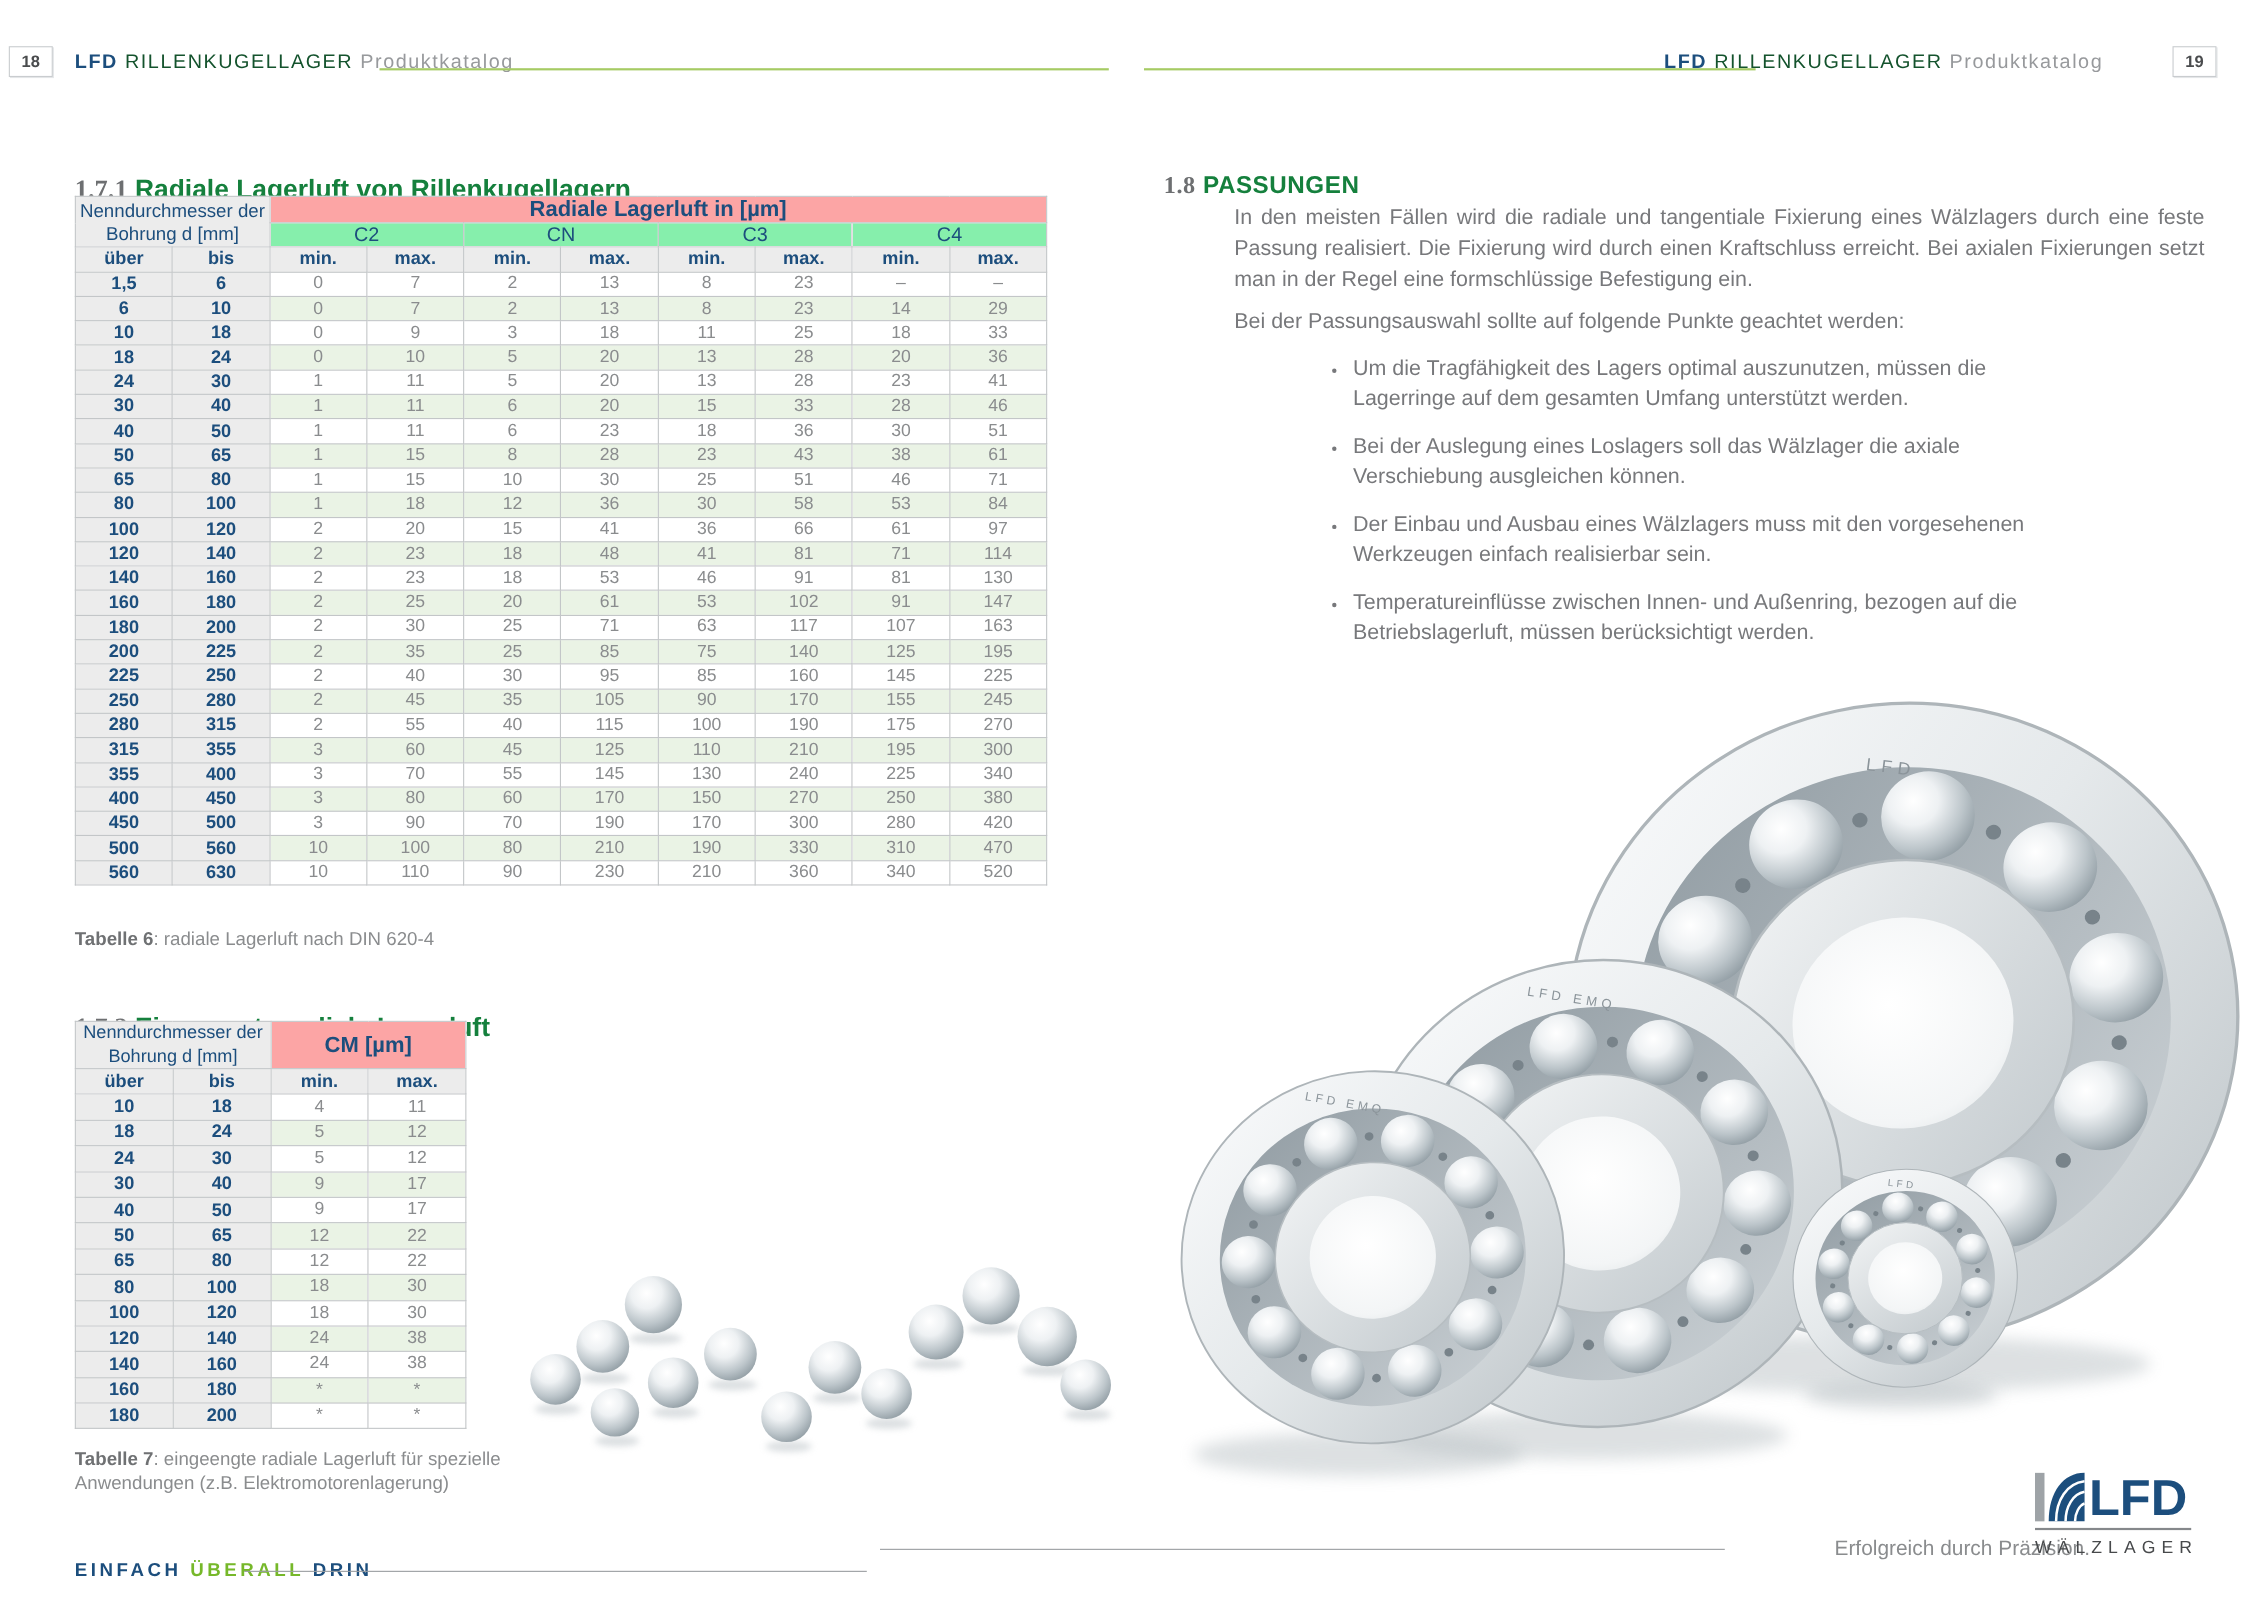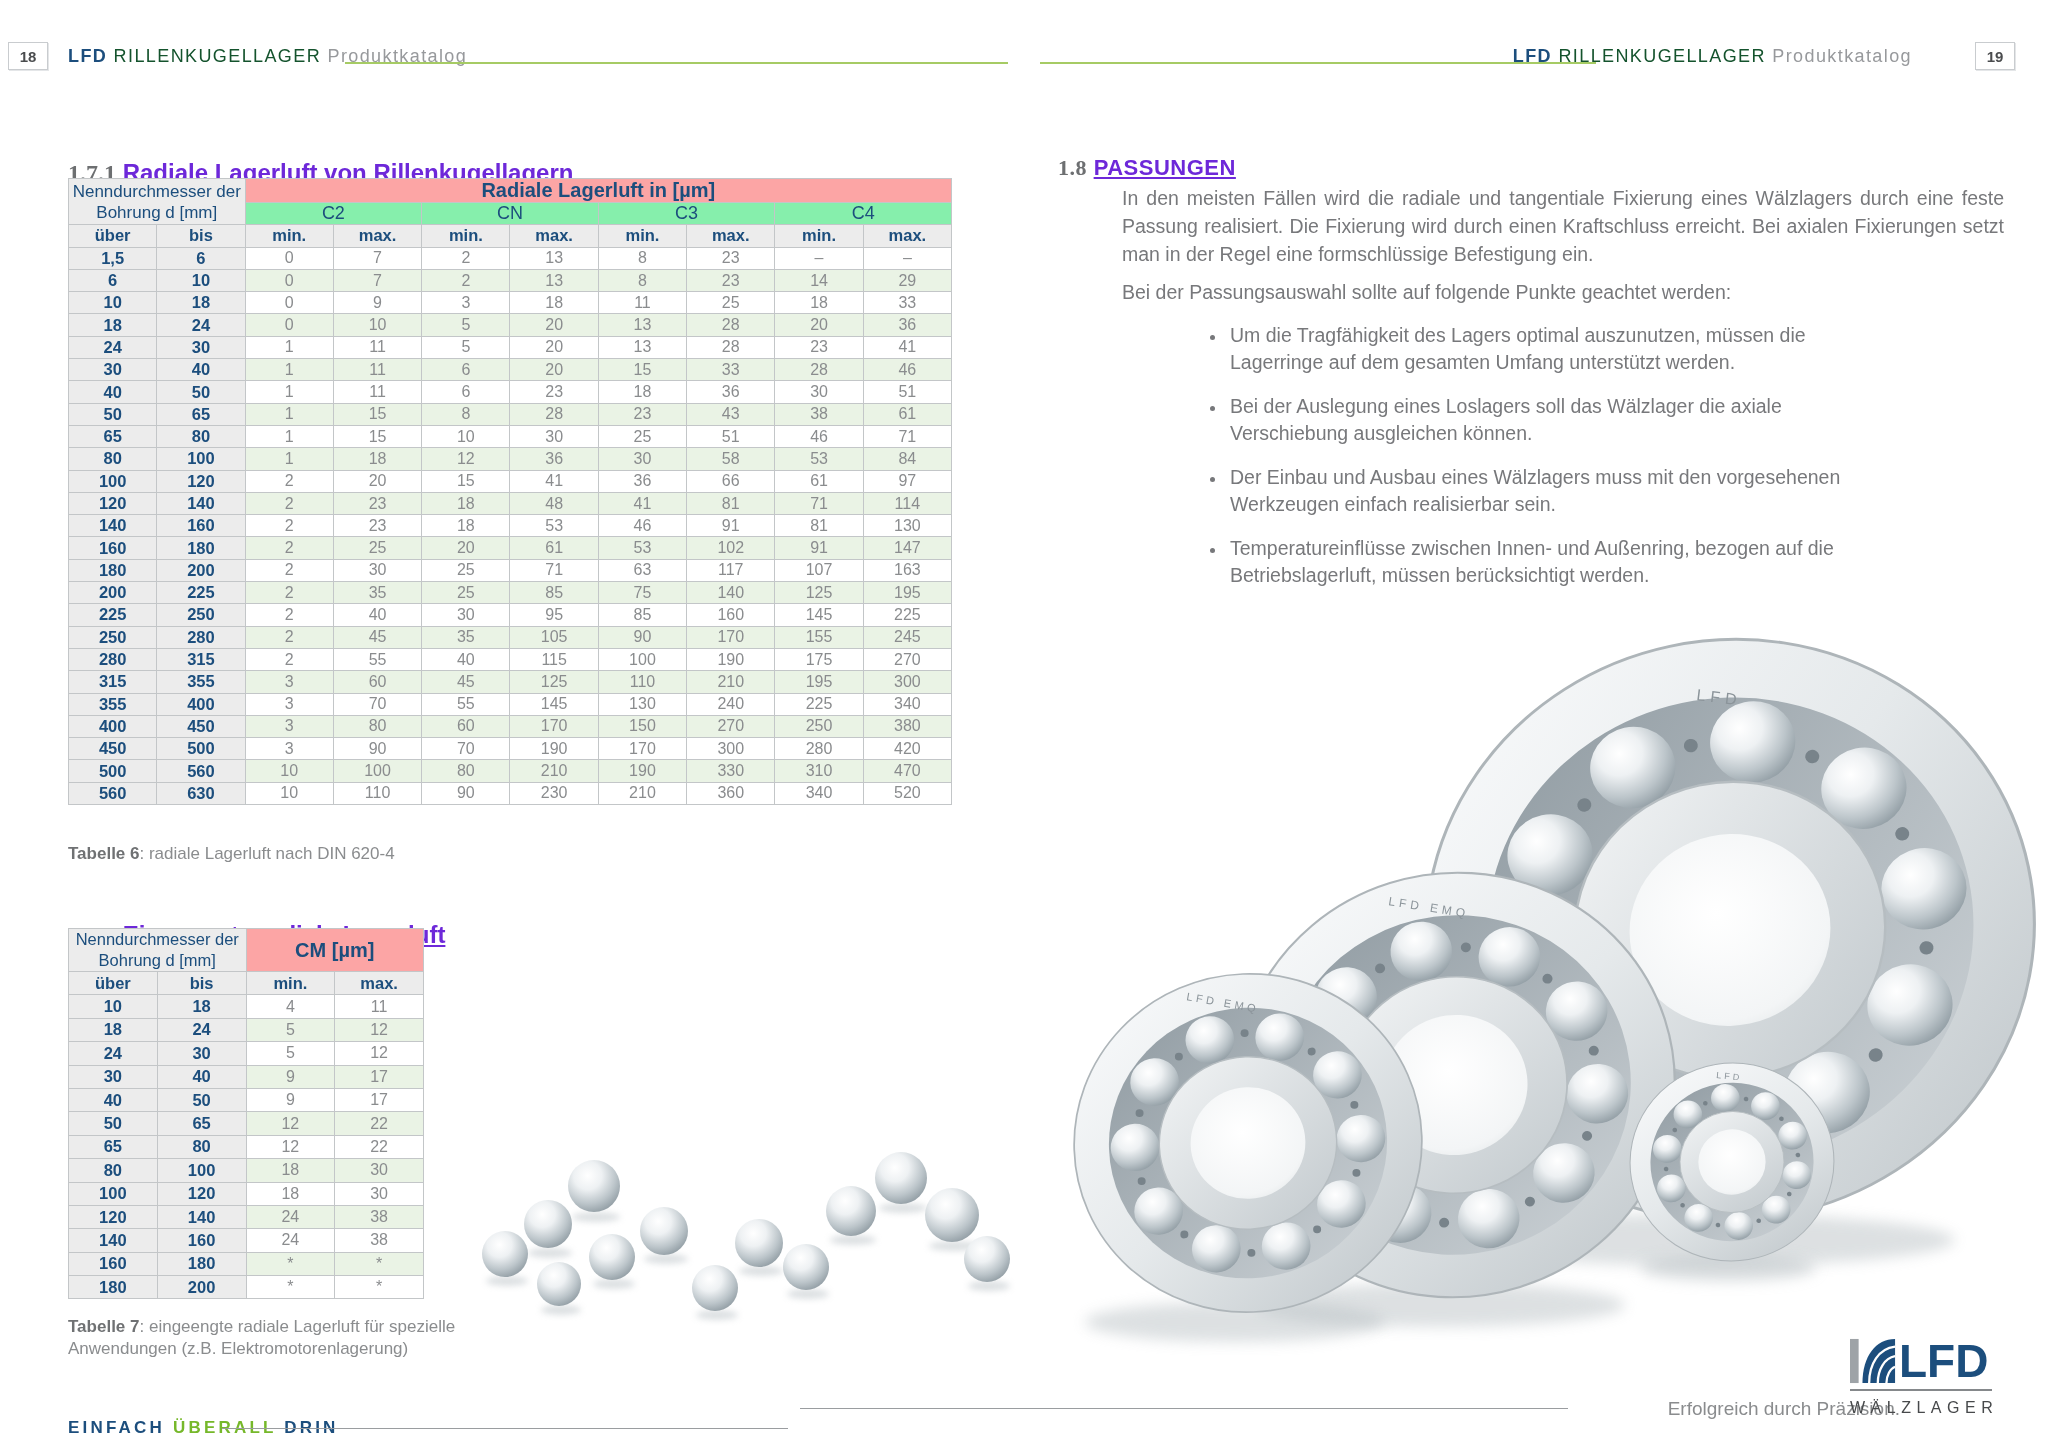--- a/index.html
+++ b/index.html
@@ -20,21 +20,21 @@
     position:absolute;top:46px;font-size:18px;letter-spacing:1.4px;white-space:nowrap;
   }
   .hdr-text .brand{color:#1c4e7d;font-weight:bold;}
   .hdr-text .product{color:#14532d;}
   .hdr-text .suffix{color:#97999c;}
   .hdr-rule{position:absolute;top:62px;height:2px;background:#a6cb64;}
 
   
   .sec-title{position:absolute;font-weight:bold;white-space:nowrap;}
   .sec-title .num{color:#6d6f71;font-family:Liberation Serif, serif;}
-  .sec-title .txt{color:#6d28d9;text-decoration:underline;}
+  .sec-title .txt{color:#15803d;}
   #sec-171{left:68px;top:139px;font-size:24px;}
   #sec-172{left:68px;top:901px;font-size:24px;}
   #sec-18{left:1058px;top:137px;font-size:22px;letter-spacing:0.5px;}
 
   
   table.cat-table{border-collapse:collapse;table-layout:fixed;background:#fff;
     border:1px solid #97999b;position:absolute;}
   table.cat-table td{border:1px solid #c3c6c8;text-align:center;padding:0;overflow:hidden;}
   #table6{left:68px;top:178px;width:884px;}
   #table7{left:68px;top:928px;width:356px;}

